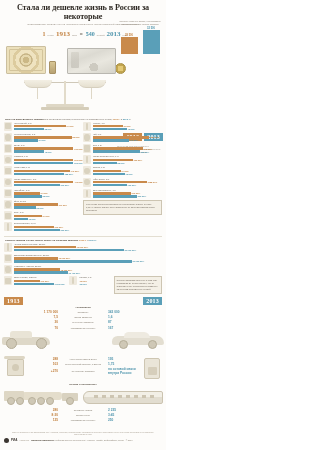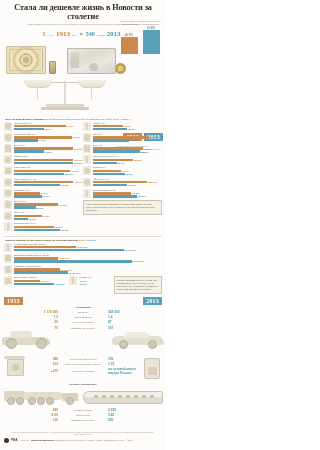--- a/index.html
+++ b/index.html
@@ -214,21 +214,21 @@
   .fcredit{font-size:2px;line-height:2.5px;color:#8b8275;flex:1;}
   .fcredit b{color:#4a4034;}
   hr.sep{border:0;border-top:0.5px solid #e3ded1;margin:2px 4px;}
 </style>
 </head>
 <body>
 
 <div class="page">
 
   <div class="header">
-    <div class="title">Стала ли дешевле жизнь в Новости за столетие</div>
+    <div class="title">Стала ли дешевле жизнь в России за некоторые</div>
     <div class="subtitle">Сопоставление средних цен на некоторые продукты и услуги столетней давности и сегодня</div>
   </div>
 
   <div class="equation">
     <span class="eqnum">1</span>
     <span class="eqsub">рубль</span>
     <span class="eqyear">1913</span>
     <span class="eqsub">года</span>
     <span class="eqeq">=</span>
     <span class="eqnum teal">540</span>

